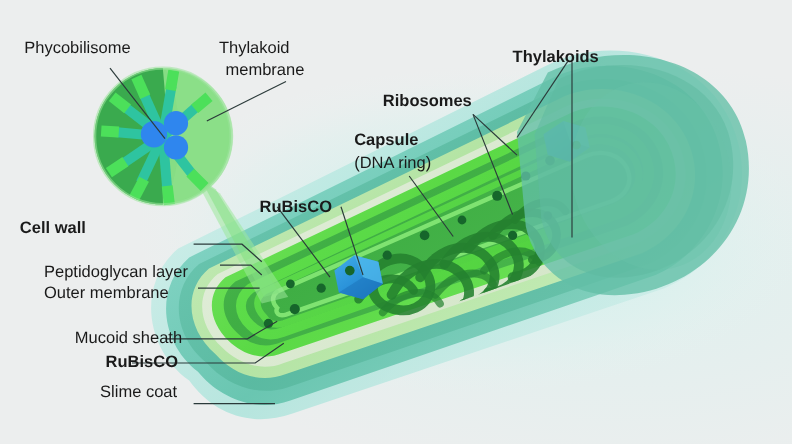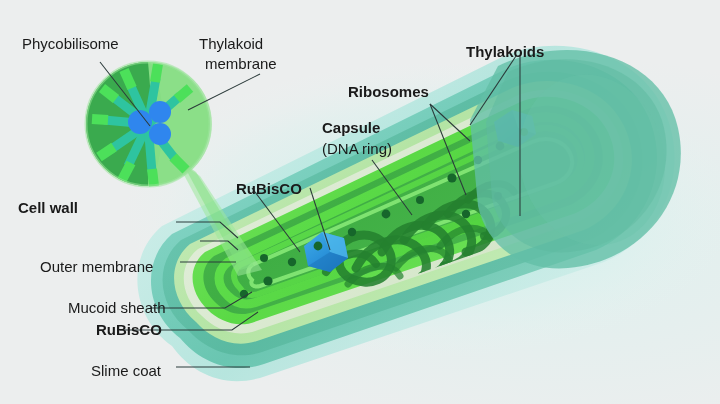--- a/index.html
+++ b/index.html
@@ -264,19 +264,20 @@
   <div class="lbl s15 b" style="left:466px;top:44px;">Thylakoids</div>
 
   <div class="lbl s15 b" style="left:348px;top:84px;">Ribosomes</div>
 
   <div class="lbl s15 b" style="left:322px;top:120px;">Capsule</div>
   <div class="lbl s14" style="left:322px;top:141px;">(DNA ring)</div>
 
   <div class="lbl s15" style="left:236px;top:181px;font-weight:bold;">RuBisCO</div>
 
   <div class="lbl s15 b" style="left:18px;top:200px;">Cell wall</div>
+  <div class="lbl s15" style="left:40px;top:240px;">Peptidoglycan layer</div>
   <div class="lbl s15" style="left:68px;top:300px;">Mucoid sheath</div>
 
   <div class="lbl s15" style="left:40px;top:259px;">Outer membrane</div>
   <div class="lbl s15 b" style="left:96px;top:322px;">RuBisCO</div>
-  <div class="lbl s15" style="left:91px;top:363px;">Slime coat</div>
+  <div class="lbl s15" style="left:91px;top:349px;">Slime coat</div>
 
 </div>
 
 </body></html>

